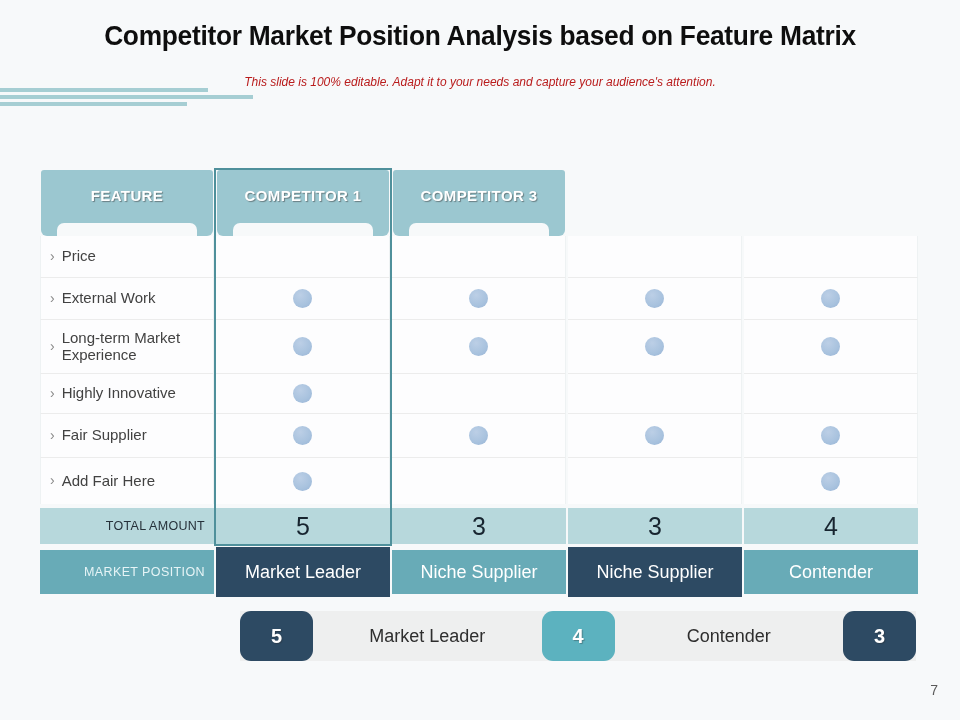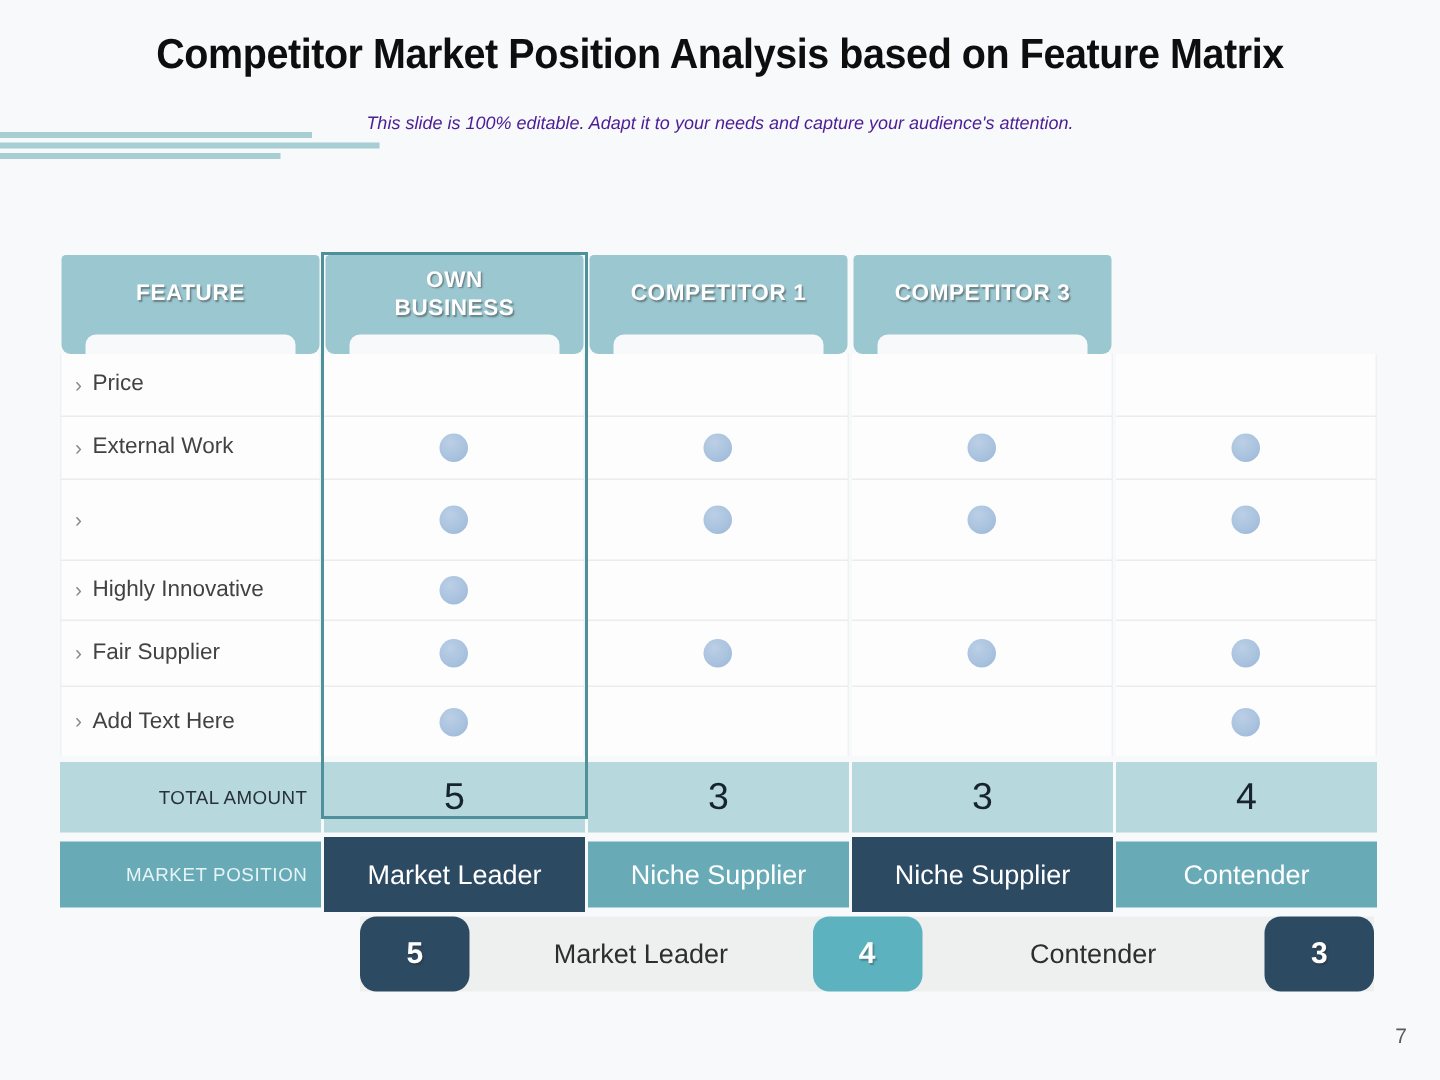--- a/index.html
+++ b/index.html
@@ -26,21 +26,21 @@
     overflow:hidden;
   }
   
   .title{
     position:absolute;top:20px;left:0;width:960px;
     text-align:center;font-size:28px;font-weight:700;color:#0e0e0e;
     transform:scaleX(0.94);letter-spacing:-0.3px;
   }
   .subtitle{
     position:absolute;top:75px;left:0;width:960px;
-    text-align:center;font-size:12px;font-style:italic;color:#4c1d95;
+    text-align:center;font-size:12px;font-style:italic;color:#b91c1c;
   }
   .accent-line{position:absolute;left:0;height:4px;background:var(--accent-line);}
   .accent-line.l1{top:88px;width:208px;}
   .accent-line.l2{top:95px;width:253px;}
   .accent-line.l3{top:102px;width:187px;}
 
   
   .table{position:absolute;left:40px;top:170px;width:878px;}
   .grid{display:grid;grid-template-columns:repeat(5,1fr);column-gap:2px;}
 
@@ -78,21 +78,21 @@
   .bullet{color:#8a8a8a;margin-right:7px;font-size:14px;flex:0 0 auto;align-self:center;}
   .dot-cell{display:flex;align-items:center;justify-content:center;}
   .dot-cell[data-dot="1"]::after{
     content:"";width:19px;height:19px;border-radius:50%;
     background:radial-gradient(circle at 38% 32%, #bccfe6 0%, var(--dot) 60%, #97b3d5 100%);
   }
 
   
   .total-row{margin-top:4px;}
   .tcell{
-    height:47px;background:var(--total-bg);
+    height:36px;background:var(--total-bg);
     display:flex;align-items:center;justify-content:center;
   }
   .tcell.label{
     justify-content:flex-end;padding-right:9px;
     font-size:12.5px;color:#26313a;letter-spacing:.3px;
   }
   .tcell.value{font-size:25px;color:#17242f;}
 
   
   .mp-row{margin-top:3px;align-items:center;grid-auto-rows:50px;}
@@ -147,24 +147,20 @@
 <div class="accent-line l2"></div>
 <div class="accent-line l3"></div>
 
 <div class="table">
 
   <div class="grid header-row">
     <div class="hcell">
         <span class="hlabel">FEATURE</span>
       </div>
     <div class="hcell">
-        <span class="hlabel">OWN
-BUSINESS</span>
-      </div>
-    <div class="hcell">
         <span class="hlabel">COMPETITOR 1</span>
       </div>
     <div class="hcell">
         <span class="hlabel">COMPETITOR 3</span>
       </div>
   </div>
 
   <div class="grid body">
 
     <div class="bcell feature-cell">
@@ -180,20 +176,21 @@
         <span class="bullet">›</span>
         <span>External Work</span>
       </div>
     <div class="bcell dot-cell" data-dot="1"></div>
     <div class="bcell dot-cell" data-dot="1"></div>
     <div class="bcell dot-cell" data-dot="1"></div>
     <div class="bcell dot-cell" data-dot="1"></div>
 
     <div class="bcell feature-cell">
         <span class="bullet">›</span>
+        <span>Long-term Market Experience</span>
       </div>
     <div class="bcell dot-cell" data-dot="1"></div>
     <div class="bcell dot-cell" data-dot="1"></div>
     <div class="bcell dot-cell" data-dot="1"></div>
     <div class="bcell dot-cell" data-dot="1"></div>
 
     <div class="bcell feature-cell">
         <span class="bullet">›</span>
         <span>Highly Innovative</span>
       </div>
@@ -206,21 +203,21 @@
         <span class="bullet">›</span>
         <span>Fair Supplier</span>
       </div>
     <div class="bcell dot-cell" data-dot="1"></div>
     <div class="bcell dot-cell" data-dot="1"></div>
     <div class="bcell dot-cell" data-dot="1"></div>
     <div class="bcell dot-cell" data-dot="1"></div>
 
     <div class="bcell feature-cell">
         <span class="bullet">›</span>
-        <span>Add Text Here</span>
+        <span>Add Fair Here</span>
       </div>
     <div class="bcell dot-cell" data-dot="1"></div>
     <div class="bcell dot-cell" data-dot="0"></div>
     <div class="bcell dot-cell" data-dot="0"></div>
     <div class="bcell dot-cell" data-dot="1"></div>
   </div>
 
   <div class="grid total-row">
     <div class="tcell label">TOTAL AMOUNT</div>
     <div class="tcell value">5</div>

